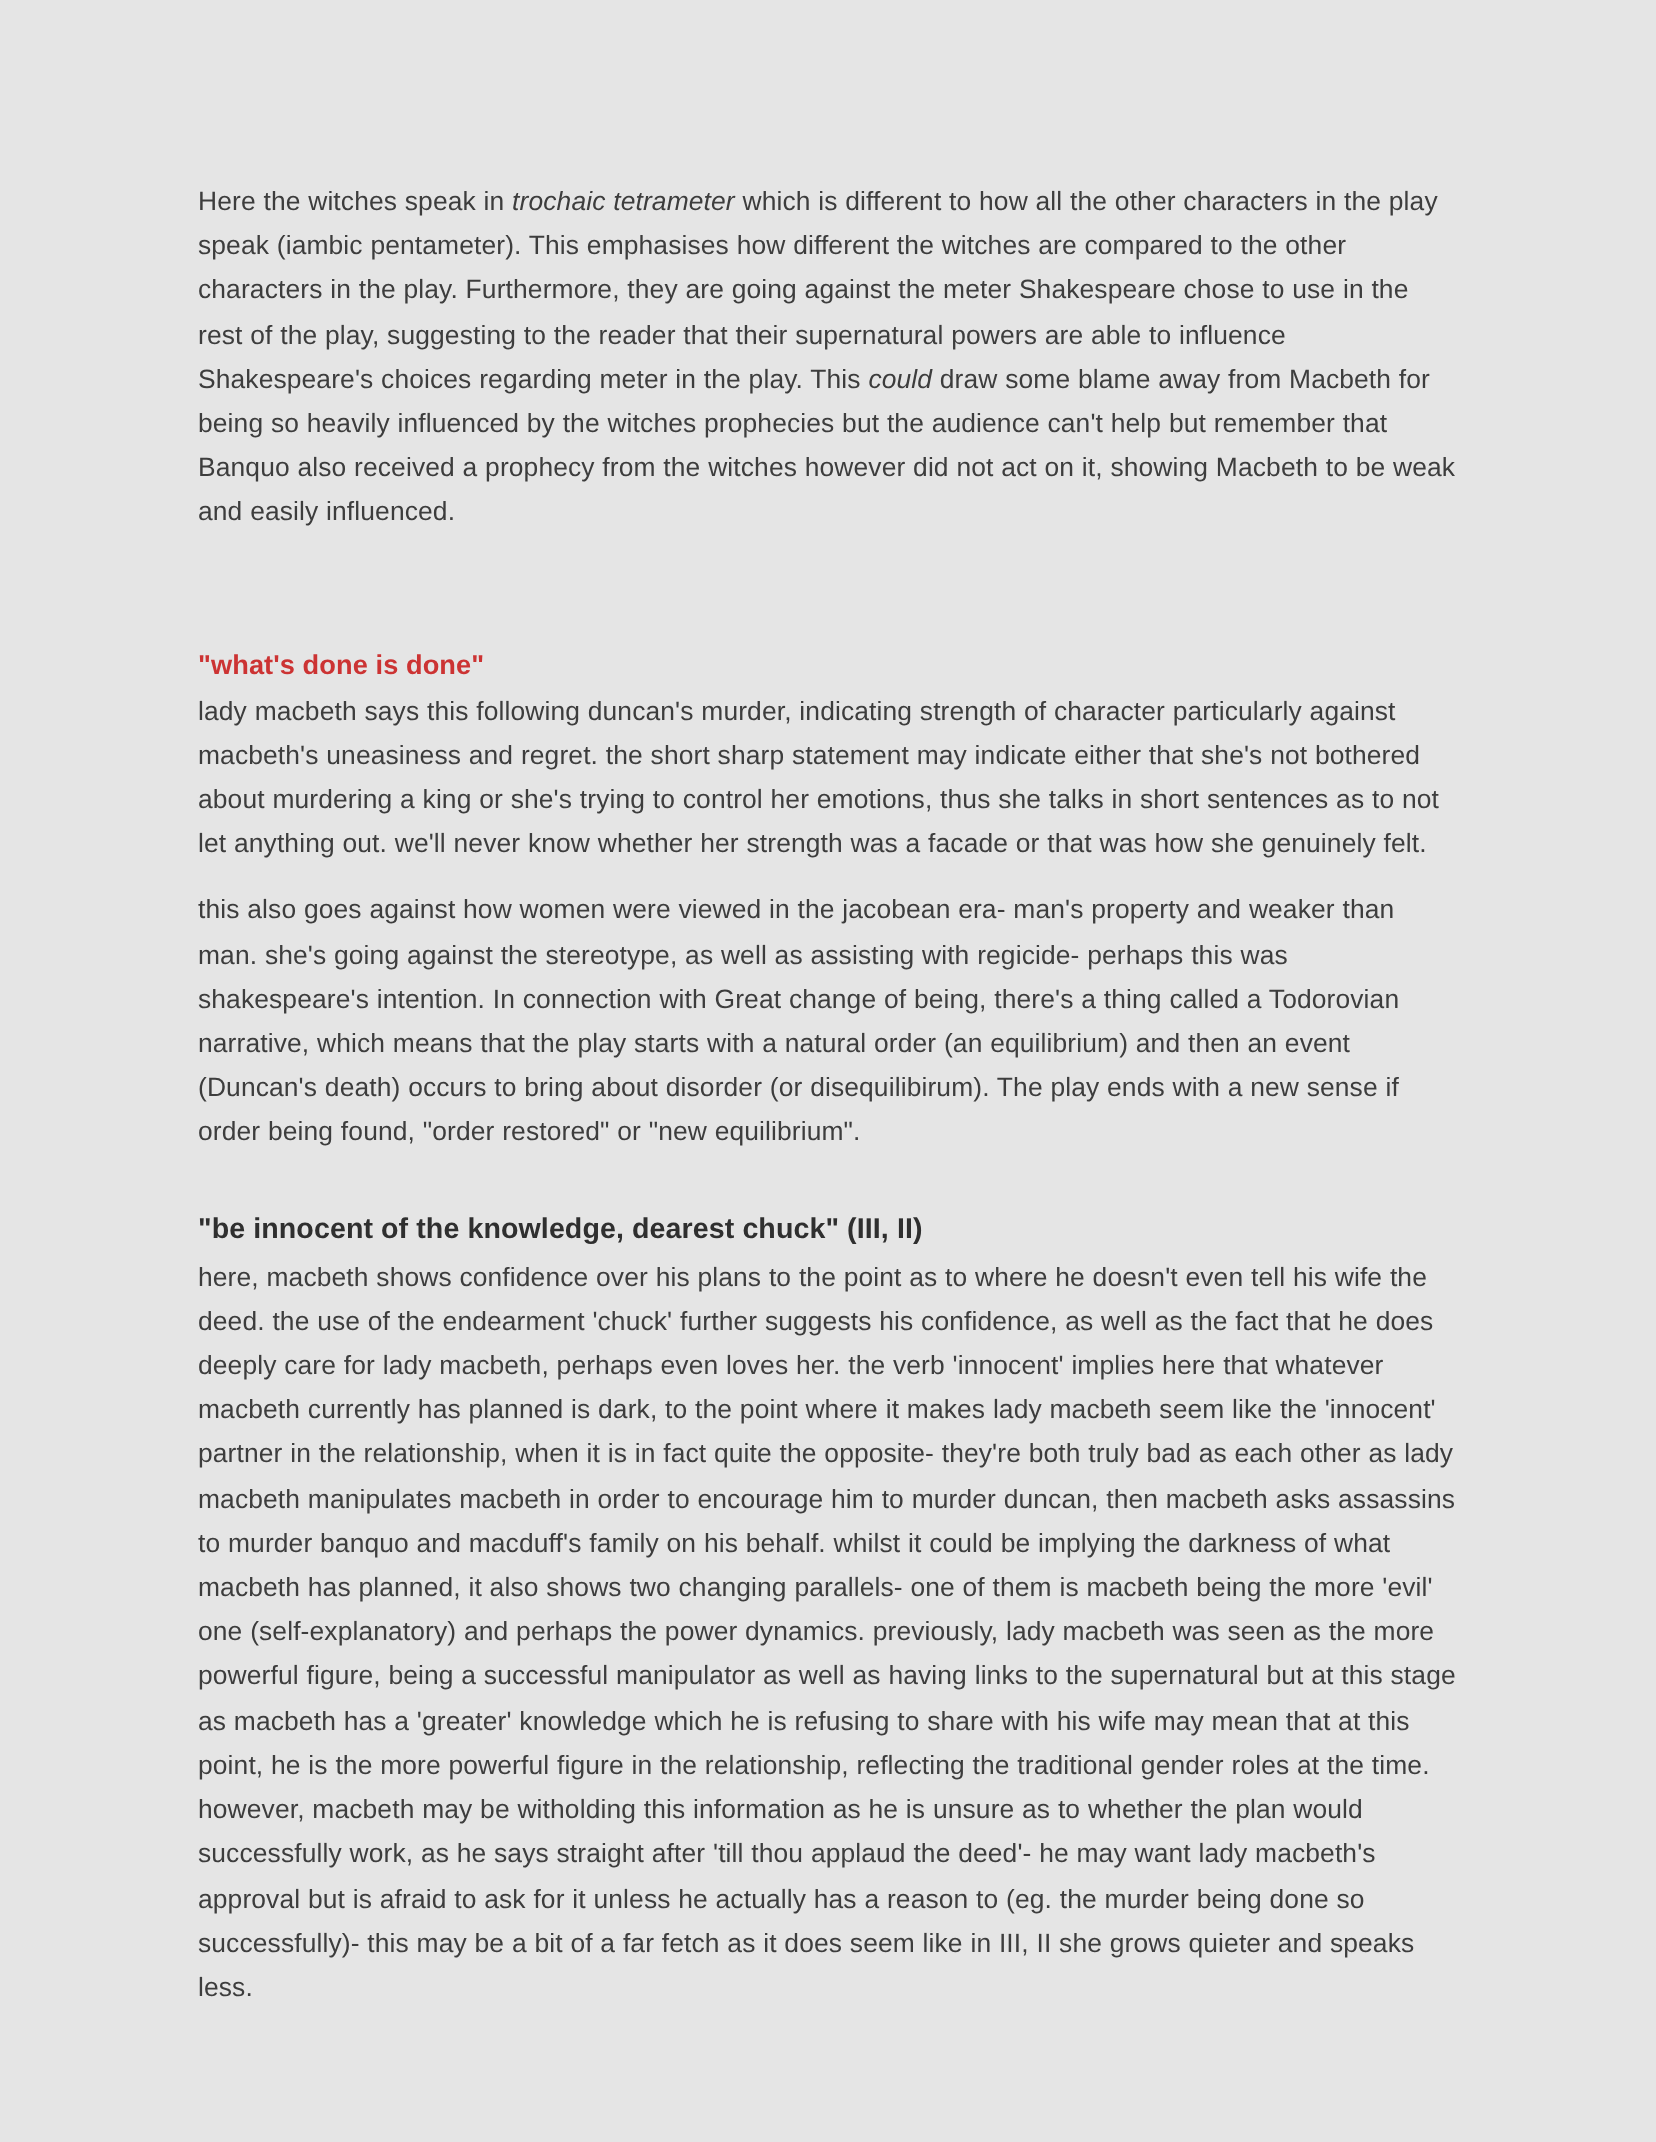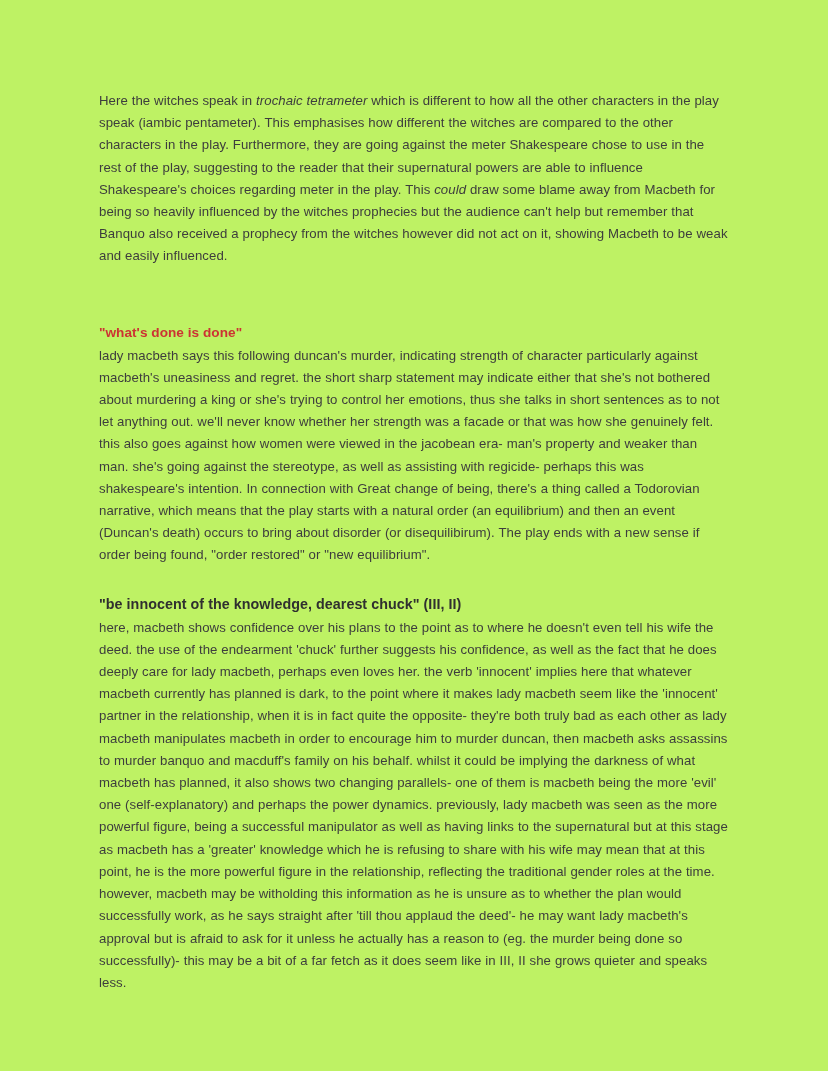--- a/index.html
+++ b/index.html
@@ -13,21 +13,21 @@
     background: #ffffff;
     font-family: "Liberation Sans", sans-serif;
     -webkit-font-smoothing: antialiased;
     overflow: hidden;
   }
 
   .page {
     position: relative;
     width: 828px;
     height: 1071px;
-    background: #bef264;
+    background: #e5e5e5;
     box-sizing: border-box;
   }
 
   .content {
     position: absolute;
     left: 99px;
     top: 90px;
     width: 630px;
   }
 
@@ -36,21 +36,21 @@
     font-size: 13.2px;
     line-height: 22.2px;
     color: #3d3d3d;
     text-align: left;
     margin: 0;
     letter-spacing: 0.005em;
     word-spacing: 0.01em;
   }
 
   .para + .para {
-    margin-top: 0;
+    margin-top: 11px;
   }
 
   .para i, .para em {
     font-style: italic;
   }
 
   
   .gap-large { height: 55px; }
   .gap-medium { height: 27px; }
 

